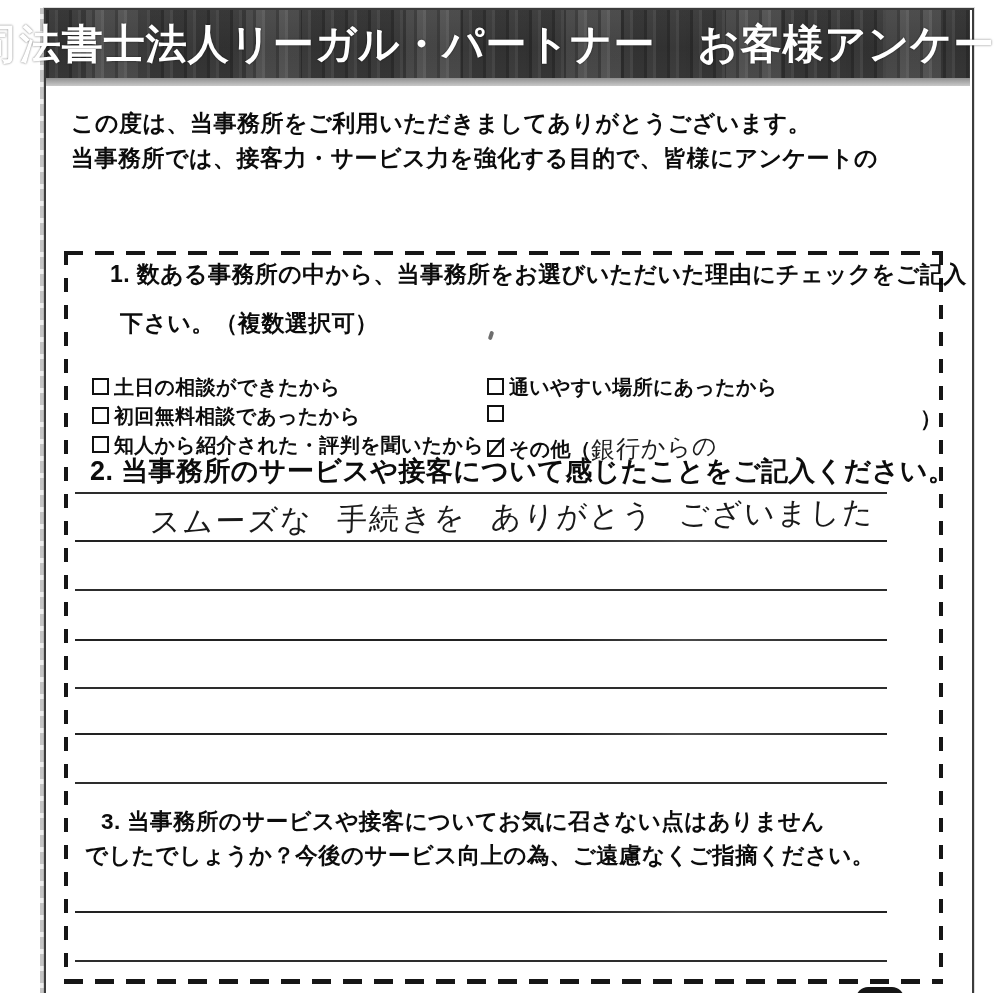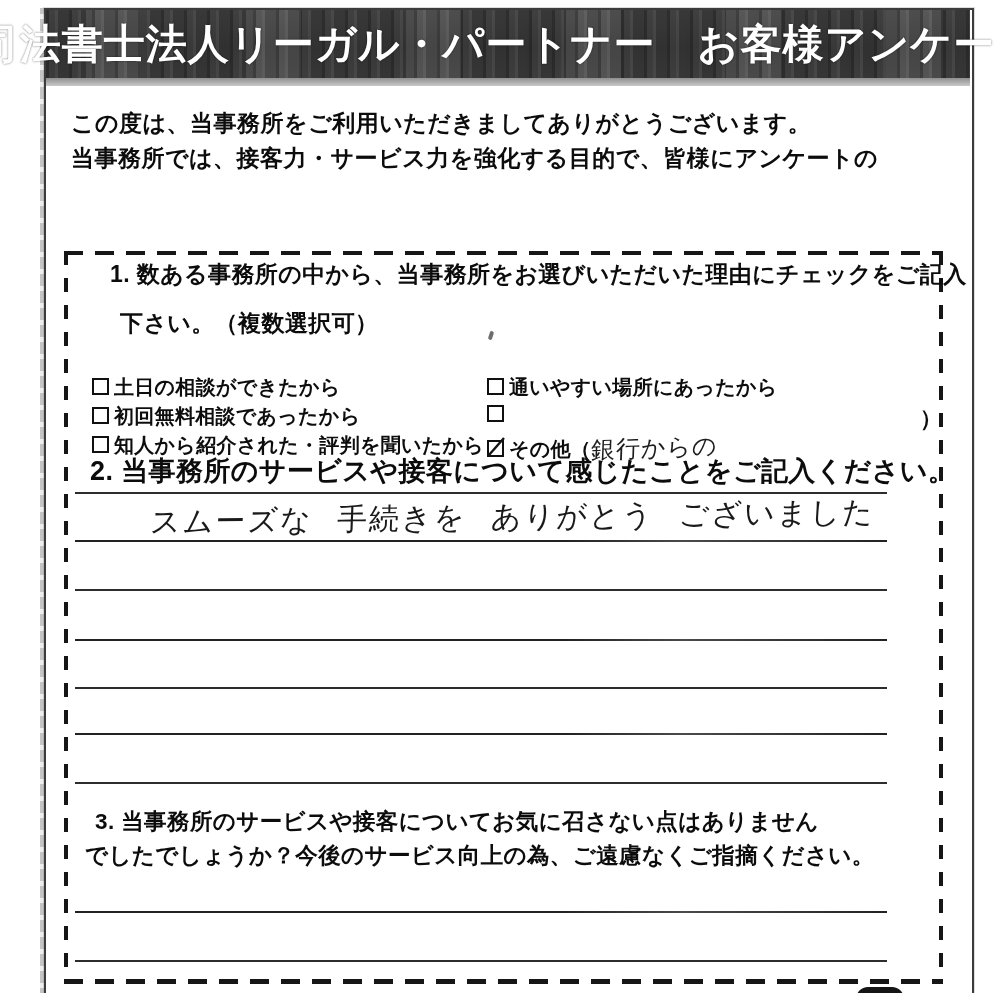--- a/index.html
+++ b/index.html
@@ -138,19 +138,19 @@
 <div class="rule" style="top:492px;"></div>
 <div class="rule f" style="top:540px;"></div>
 <div class="rule" style="top:589px;"></div>
 <div class="rule f" style="top:639px;"></div>
 <div class="rule" style="top:687px;"></div>
 <div class="rule f" style="top:733px;"></div>
 <div class="rule" style="top:782px;"></div>
 
 <div class="hand-answer">スムーズな 手続きを ありがとう ございました</div>
 
-<div class="q-heading" style="left:95px;top:806px;font-size:22.5px;">3. 当事務所のサービスや接客についてお気に召さない点はありません</div>
+<div class="q-heading" style="left:101px;top:806px;font-size:22.5px;">3. 当事務所のサービスや接客についてお気に召さない点はありません</div>
 <div class="q-heading" style="left:85px;top:840px;font-size:22.5px;text-align:right;">でしたでしょうか？今後のサービス向上の為、ご遠慮なくご指摘ください。</div>
 
 <div class="rule f" style="top:911px;"></div>
 <div class="rule" style="top:960px;"></div>
 
 <div class="artifact-arc"></div>
 
 </body></html>

